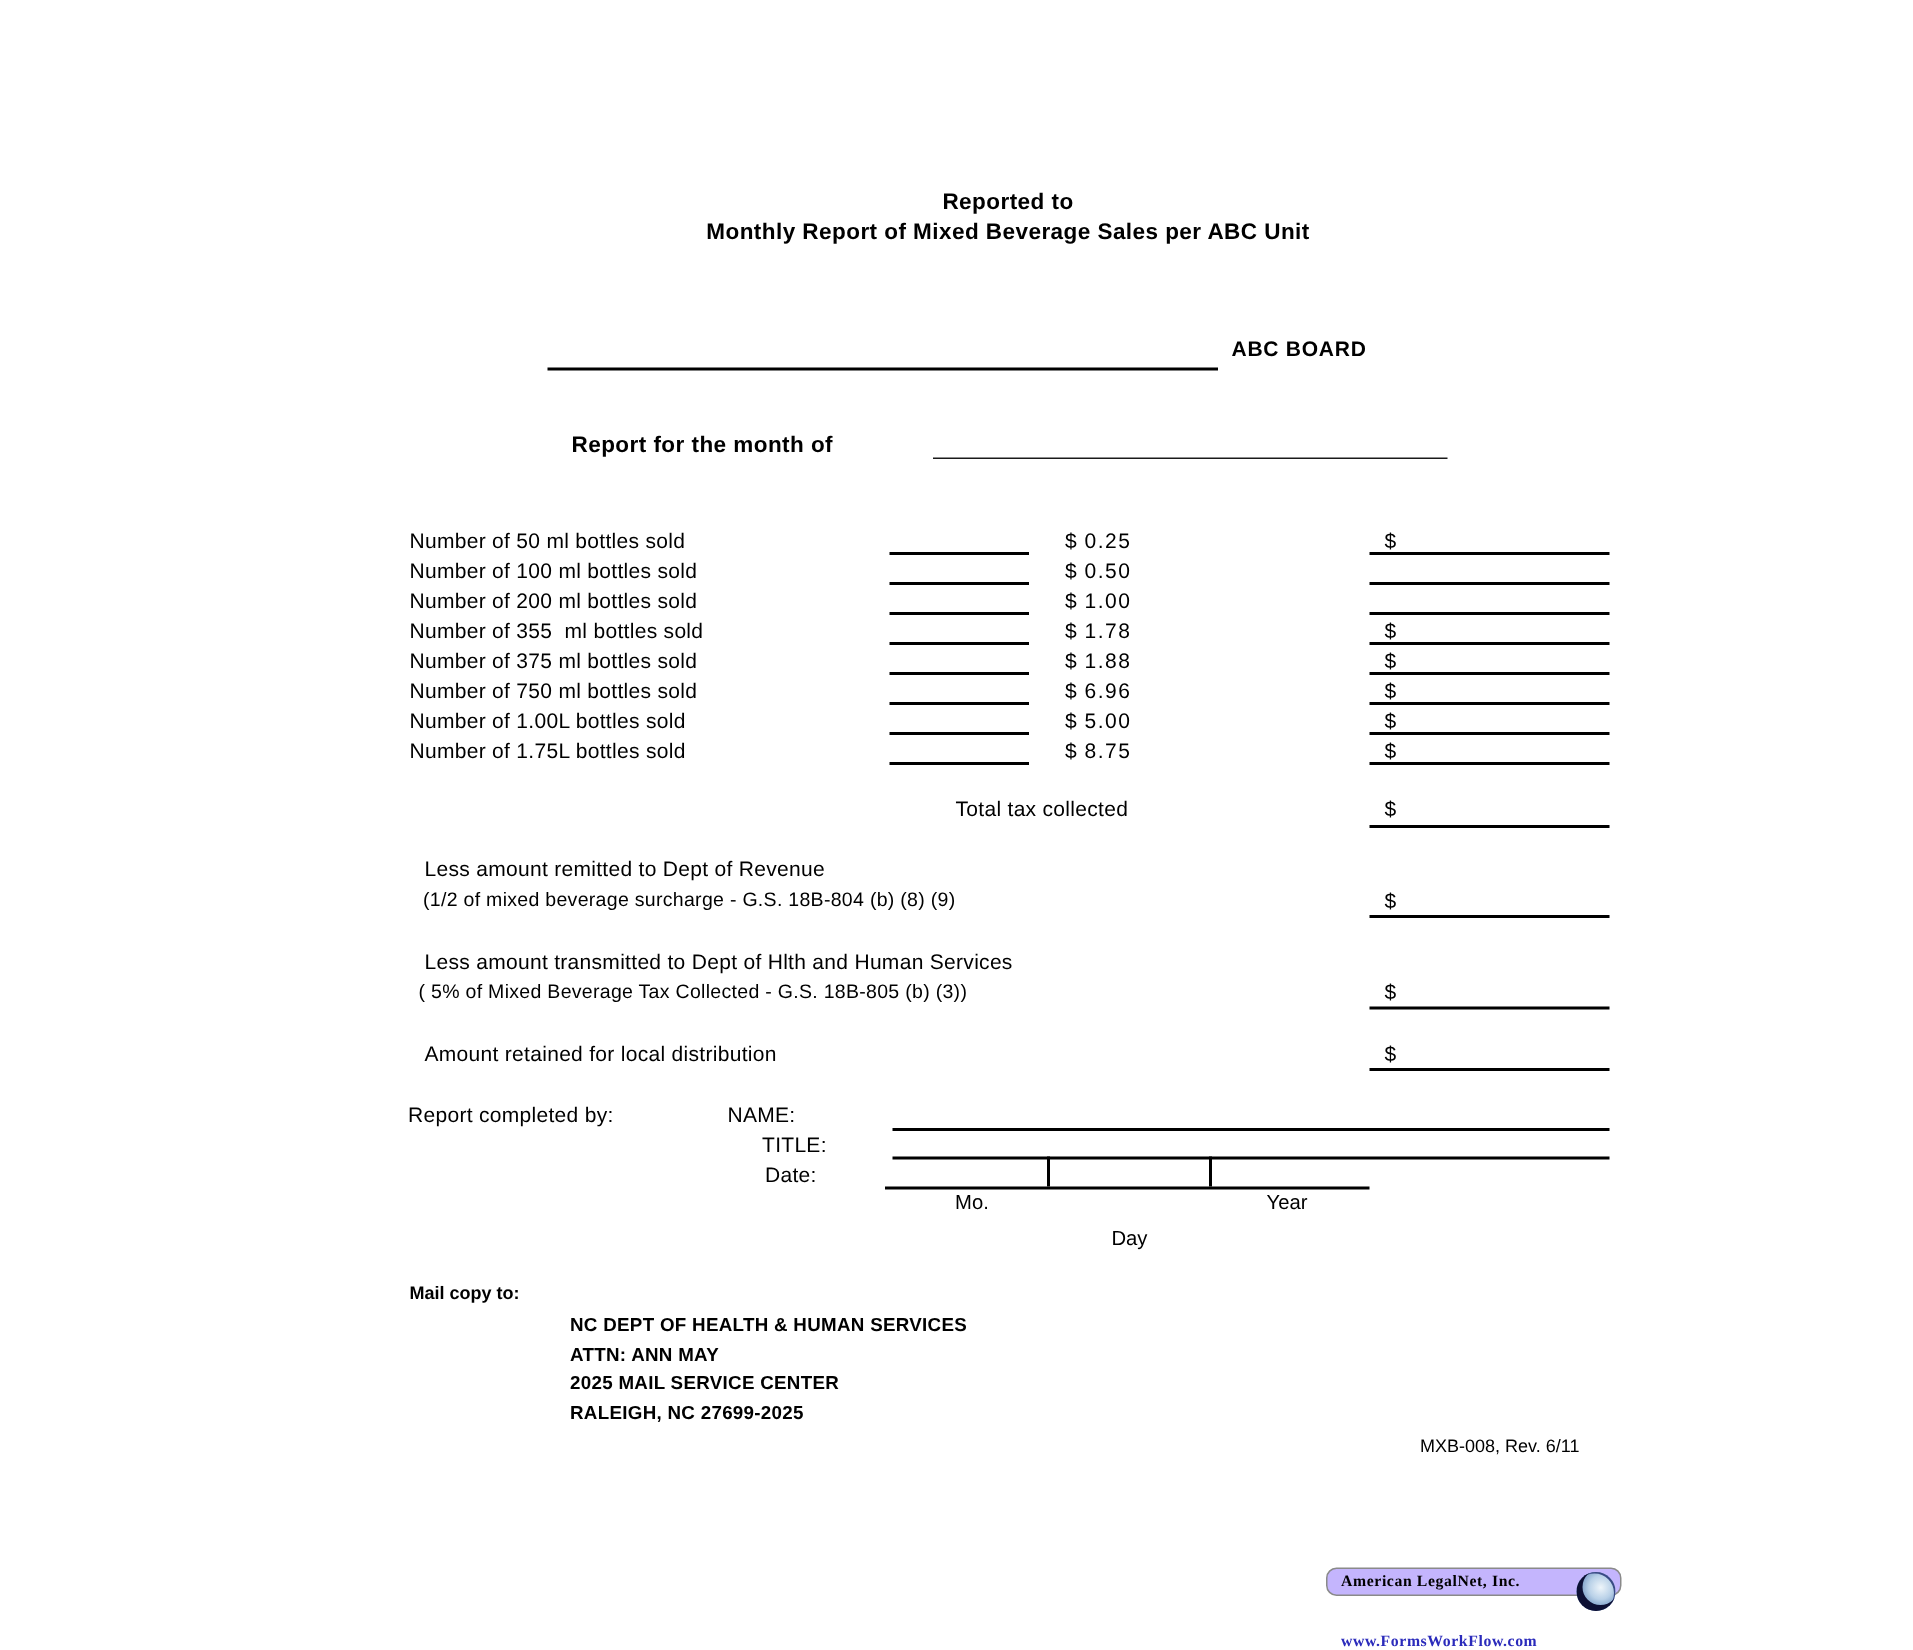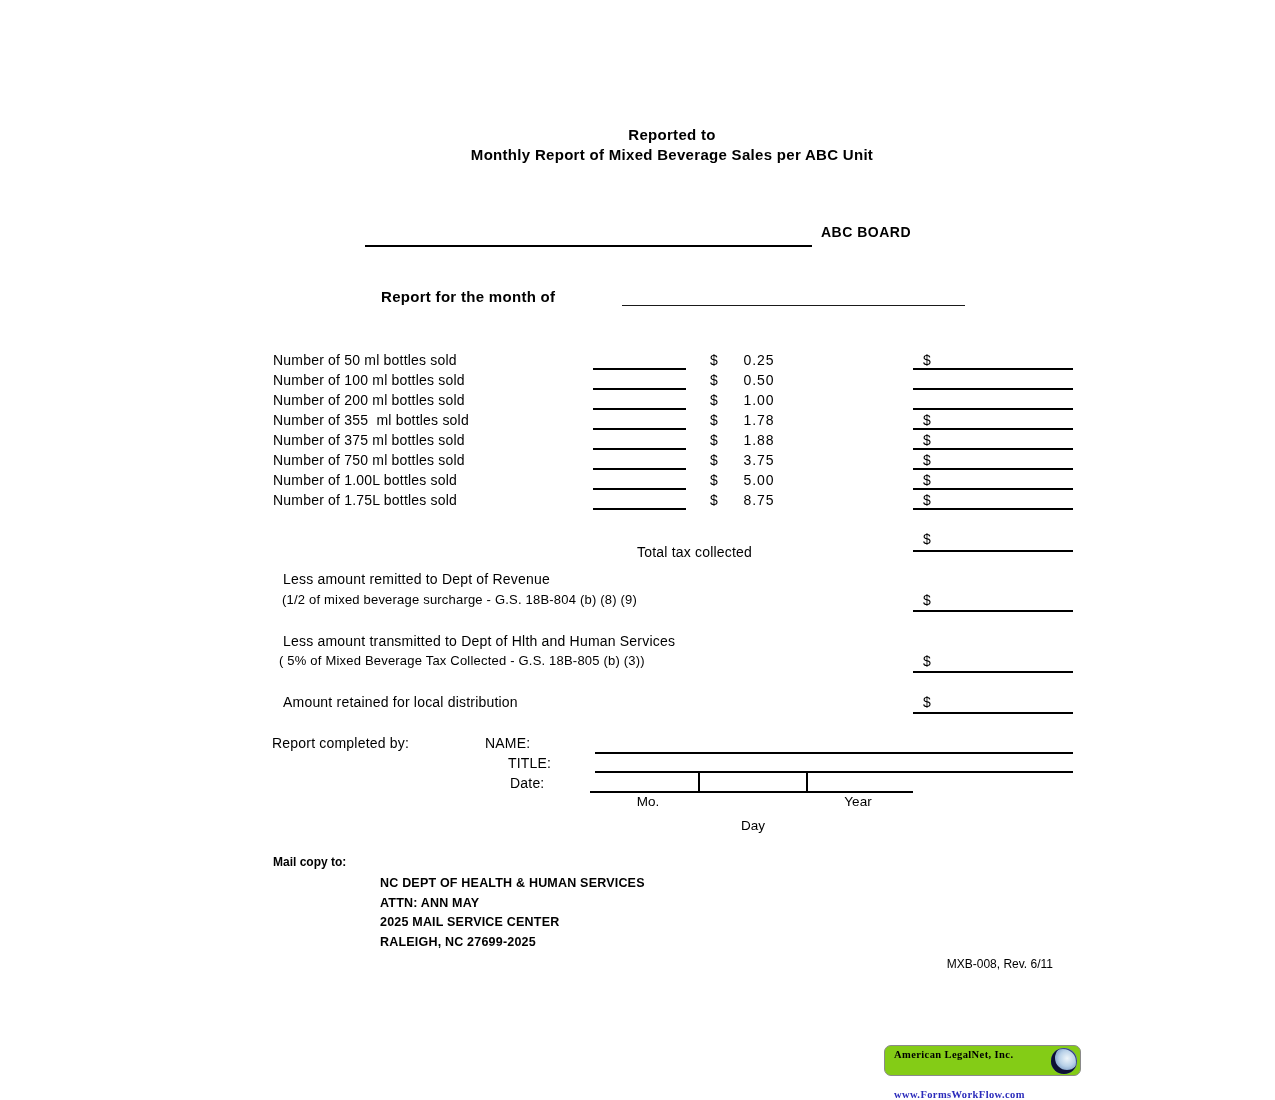--- a/index.html
+++ b/index.html
@@ -20,47 +20,47 @@
   .board-label { left:821px; top:224px; font-size:14px; font-weight:bold; letter-spacing:.5px; }
   .month-label { left:381px; top:288px; font-size:15px; font-weight:bold; letter-spacing:.3px; }
   .month-line  { left:622px; top:305px; width:343px; border-top:1px solid #1a1a1a; height:0; }
 
   
   #sales-rows { left:273px; top:350px; width:810px; }
   .sales-row  { position:relative; height:20px; }
   .sales-row .row-label { position:absolute; left:0; top:0; font-size:14px; line-height:20px; letter-spacing:.2px; white-space:pre; }
   .sales-row .qty-line  { position:absolute; left:320px; top:18px; width:93px; border-top:2px solid #000; height:0; }
   .sales-row .mid-dollar{ position:absolute; left:437px; top:0; font-size:14px; line-height:20px; }
-  .sales-row .rate      { position:absolute; left:450px; top:0; width:72px; text-align:center; font-size:14px; line-height:20px; letter-spacing:1px; }
+  .sales-row .rate      { position:absolute; left:450px; top:0; width:72px; text-align:left; font-size:14px; line-height:20px; letter-spacing:1px; }
   .sales-row .amt-line  { position:absolute; left:640px; top:18px; width:160px; border-top:2px solid #000; height:0; }
   .sales-row .amt-dollar{ position:absolute; left:650px; top:0; font-size:14px; line-height:20px; }
 
-  .total-label  { left:637px; top:544px; font-size:14px; letter-spacing:.2px; }
+  .total-label  { left:637px; top:531px; font-size:14px; letter-spacing:.2px; }
   .std-dollar   { font-size:14px; }
   .amount-line  { width:160px; border-top:2px solid #000; height:0; }
 
   
   .ded-label { font-size:14px; letter-spacing:.2px;margin-left:10px; }
   .ded-note  { font-size:13px; letter-spacing:.2px; }
 
   
   .comp-label { font-size:14px; letter-spacing:.2px; }
   .fill-line  { border-top:2px solid #000; height:0; }
   .vdivider   { border-left:2px solid #000; width:0; height:20px; }
   .date-col-label { width:70px; text-align:center; font-size:13.5px; }
 
   
   .mail-heading { font-size:12px; font-weight:bold; }
   .addr-line    { font-size:12.5px; font-weight:bold; letter-spacing:.2px; }
   .form-code    { left:853px; top:957px; width:200px; text-align:right; font-size:12px; }
 
   
   .brand-box {
-    left:884px; top:1045px; width:197px; height:31px;
-    border:1px solid #8a8a8a; border-radius:7px; background:#84cc16;
+    left:884px; top:1045px; width:197px; height:19px;
+    border:1px solid #8a8a8a; border-radius:7px; background:#c4b5fd;
   }
   .brand-company {
     position:absolute; left:9px; top:3px;
     font-family:"Liberation Serif", serif; font-weight:bold; font-size:10.5px; letter-spacing:.4px;
   }
   .brand-site {
     position:absolute; left:9px; top:15px; padding-right:8px;
     font-family:"Liberation Serif", serif; font-weight:bold; font-size:10.5px; letter-spacing:.4px;
     border-bottom:1px solid; cursor:pointer;margin-top:28px;
   }
@@ -122,21 +122,21 @@
     <span class="qty-line"></span>
     <span class="mid-dollar">$</span>
     <span class="rate">1.88</span>
     <span class="amt-line"></span>
     <span class="amt-dollar">$</span>
   </div>
     <div class="sales-row">
     <span class="row-label">Number of 750 ml bottles sold</span>
     <span class="qty-line"></span>
     <span class="mid-dollar">$</span>
-    <span class="rate">3.75</span>
+    <span class="rate">6.96</span>
     <span class="amt-line"></span>
     <span class="amt-dollar">$</span>
   </div>
     <div class="sales-row">
     <span class="row-label">Number of 1.00L bottles sold</span>
     <span class="qty-line"></span>
     <span class="mid-dollar">$</span>
     <span class="rate">5.00</span>
     <span class="amt-line"></span>
     <span class="amt-dollar">$</span>

